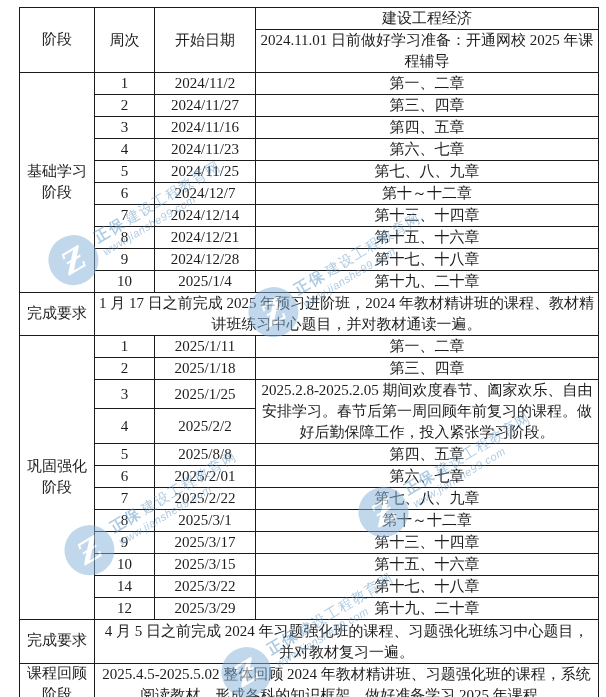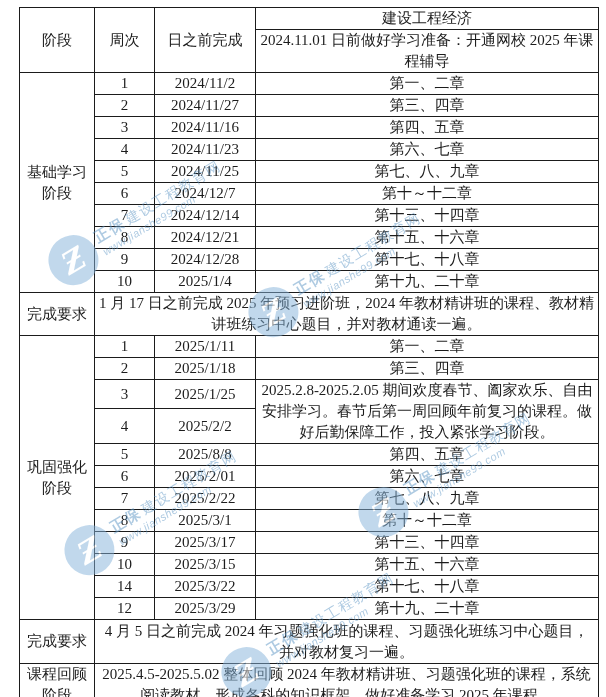--- a/index.html
+++ b/index.html
@@ -26,21 +26,21 @@
   }
   tr.h1{height:20px;}
   tr.h2{height:40px;}
   tr.r{height:22px;}
   tr.req{height:43px;}
   tr.r2a{height:20px;}
   tr.r3{height:28px;}
   tr.r4{height:33px;}
   tr.req2{height:44px;}
   tr.rev{height:43px;}
-  td.stage{line-height:22px;padding:0 5px;}
+  td.stage{line-height:22px;padding:0 5px;font-family:Liberation Mono, monospace;}
 
   
   .wm{
     position:absolute;display:flex;align-items:center;gap:5px;
     transform:rotate(-31deg);transform-origin:left center;
     opacity:.5;pointer-events:none;z-index:5;white-space:nowrap;
   }
   .wm-circle{
     width:50px;height:50px;border-radius:50%;
     background:#85b3da;flex:0 0 auto;
@@ -64,21 +64,21 @@
   <colgroup>
     <col style="width:75px">
       <col style="width:60px">
       <col style="width:101px">
       <col style="width:343px">
   </colgroup>
   <tbody>
     <tr class="h1">
       <td class="stage" rowspan="2">阶段</td>
       <td rowspan="2">周次</td>
-      <td rowspan="2">日之前完成</td>
+      <td rowspan="2">开始日期</td>
       <td>建设工程经济</td>
     </tr>
     <tr class="h2">
       <td class="long">2024.11.01 日前做好学习准备：开通网校 2025 年课程辅导</td>
     </tr>
 
     <tr class="r">
       <td class="stage" rowspan="10">基础学习阶段</td>
       <td>1</td>
       <td>2024/11/2</td>

